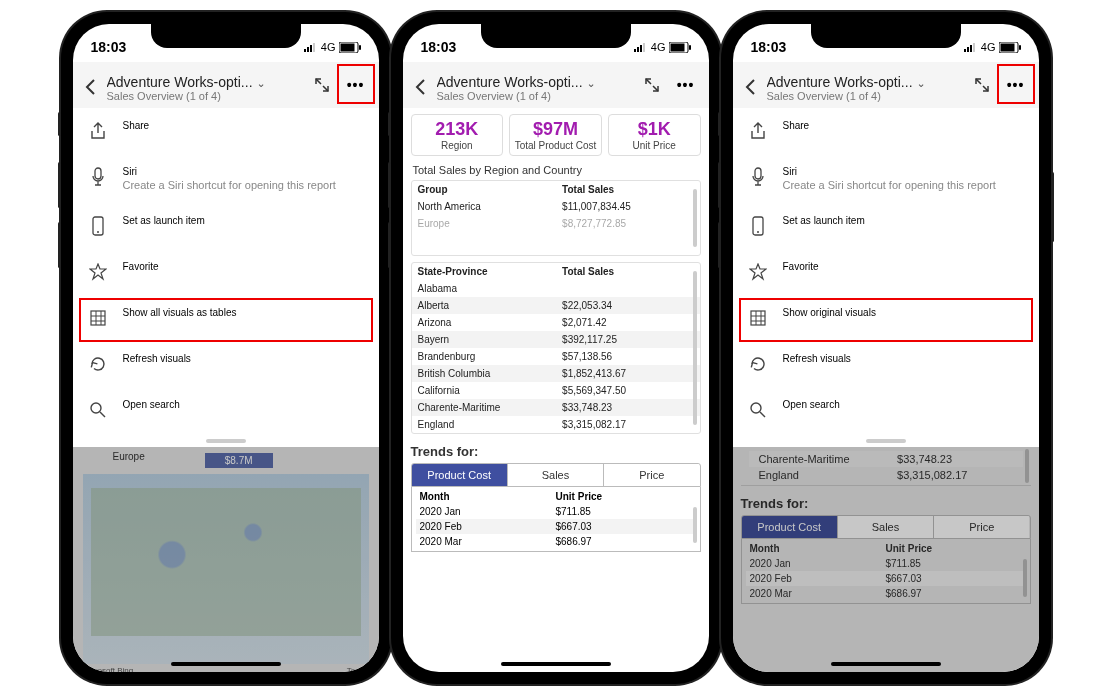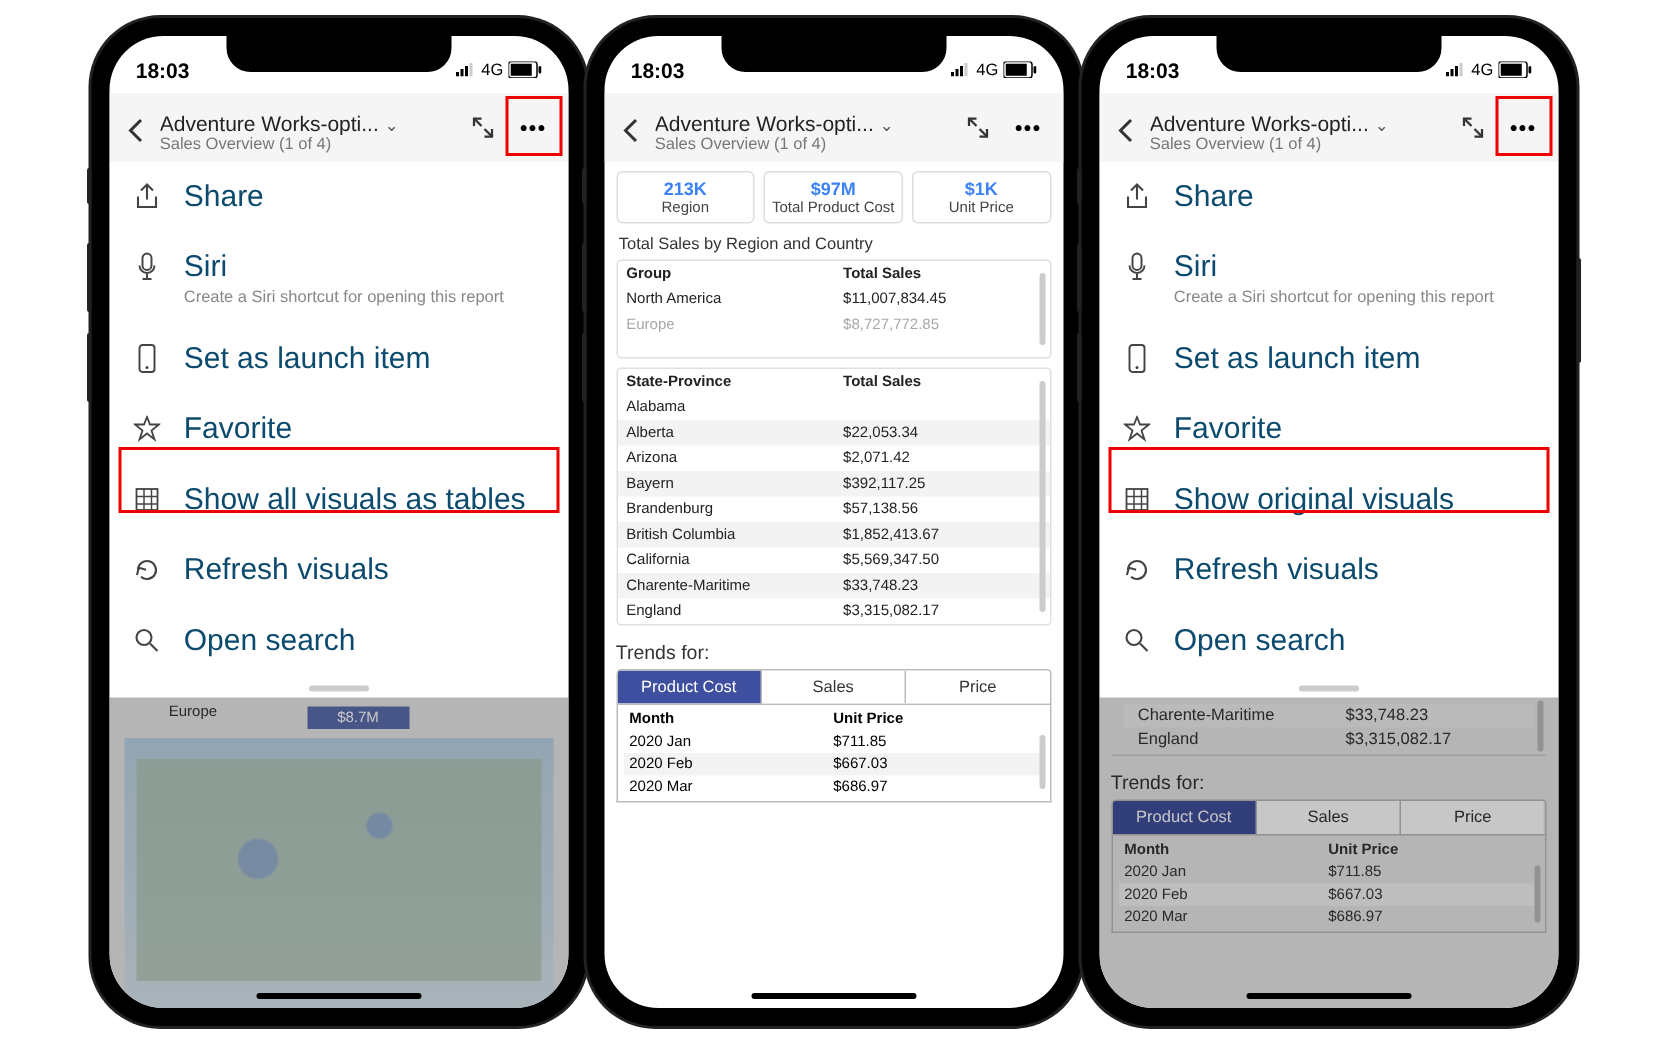--- a/index.html
+++ b/index.html
@@ -59,63 +59,63 @@
   .status-bar {
     height: 38px;
     display: flex;
     justify-content: space-between;
     align-items: center;
     padding: 8px 18px 0;
     font-size: 14px;
     font-weight: 600;
     color: #000;
   }
-  .status-right { display:flex; align-items:flex-start; gap:3px; font-size:11px; font-weight:500; }
+  .status-right { display:flex; align-items:center; gap:3px; font-size:11px; font-weight:500; }
   .header {
     background: #f5f5f5;
     padding: 6px 0;
     display: flex;
     align-items: flex-end;
     position: relative;
   }
   .back-chev { width:34px; text-align:center; font-size:22px; color:#333; }
   .header-title-block { flex:1; min-width:0; }
   .header-title { font-size:14px; color:#222; white-space:nowrap; overflow:hidden; text-overflow:ellipsis; }
   .header-sub { font-size:11px; color:#777; }
   .header-actions { display:flex; align-items:center; gap:0; padding-right:6px;}
   .chev-down { font-size:11px; color:#555; margin-left:4px; vertical-align:middle;}
   .expand-icn, .more-icn { width:34px; height:34px; display:flex; align-items:center; justify-content:center; }
   .more-icn span { letter-spacing:1px; font-weight:700; font-size:14px;}
   .red-box { position:absolute; border:2px solid #e00; }
   
   .menu { background:#fff; }
   .menu-item { display:flex; align-items:flex-start; gap:14px; padding:12px 14px; }
   .menu-icon { width:22px; height:22px; display:flex; align-items:center; justify-content:center; color:#444; flex-shrink:0;}
-  .menu-label { font-size:20px; color:#0c4a6e; }
+  .menu-label { font-size:10px; color:#000000; }
   .menu-sub { font-size:11px; color:#888; margin-top:2px; }
   .menu-handle { width:40px; height:4px; background:#ccc; border-radius:2px; margin:6px auto 4px; }
   
   .dim { filter:brightness(0.78) grayscale(0.05); background:#e8e8e8; flex:1; overflow:hidden; padding:4px 10px; font-size:10px; color:#333;}
   .map-bar { background:#5a6db0; color:#fff; font-size:10px; padding:2px 20px; margin:2px 0 4px 30px; display:inline-block;}
   .map-img { height:190px; background:linear-gradient(180deg,#bcd4e6,#d9e6ef); margin:2px 0; position:relative;}
   .map-img::after { content:''; position:absolute; inset:14px 8px 28px 8px; background:radial-gradient(circle at 30% 45%, #6f8fbf 6%, transparent 7%), radial-gradient(circle at 60% 30%, #6f8fbf 4%, transparent 5%), linear-gradient(#a7bfa0 0 0); opacity:0.55;}
   
   .cards { display:flex; gap:6px; padding:6px 8px;}
   .card { flex:1; border:1px solid #ddd; border-radius:4px; text-align:center; padding:4px 2px;}
-  .card-val { color:#3b82f6; font-size:12px; font-weight:600;}
+  .card-val { color:#a21caf; font-size:18px; font-weight:600;}
   .card-lbl { font-size:10px; color:#444;}
   .section-title { font-size:11px; color:#333; padding:2px 10px;}
   .tbl-wrap { margin:2px 8px 4px; border:1px solid #e0e0e0; border-radius:3px; position:relative;}
   .tbl-header, .tbl-row { display:flex; font-size:10px; color:#222; padding:3px 6px;}
   .tbl-header { font-weight:600; }
   .col-a { flex:1.1; } .col-b { flex:1; text-align:left;}
   .tbl-row.alt { background:#f3f3f3;}
   .scroll-ind { position:absolute; right:3px; top:8px; bottom:8px; width:4px; background:#ccc; border-radius:2px;}
   .trends { margin:6px 8px 0; }
-  .trends-title { font-size:13px; color:#333; margin-bottom:4px;}
+  .trends-title { font-size:13px; color:#333; margin-bottom:4px;font-weight:bold;}
   .tabs { display:flex; border:1px solid #bbb; border-radius:3px 3px 0 0; overflow:hidden; font-size:11px;}
   .tab { flex:1; text-align:center; padding:5px 0; background:#fff; color:#333; border-right:1px solid #bbb;}
   .tab:last-child{border-right:none;}
   .tab.active { background:#3f4fa0; color:#fff;}
   .trends-body { border:1px solid #bbb; border-top:none; padding:2px 4px 2px; position:relative;}
   .trow { display:flex; font-size:10px; padding:2px 4px;}
   .trow.hd { font-weight:600;}
   .tcol1{flex:1;} .tcol2{flex:1;}
   .trow.alt{background:#f3f3f3;}
   .home-ind { position:absolute; bottom:6px; left:50%; transform:translateX(-50%); width:110px; height:4px; background:#000; border-radius:3px;}
@@ -328,21 +328,21 @@
             <div class="card-val">$97M</div>
             <div class="card-lbl">Total Product Cost</div>
           </div>
       <div class="card">
             <div class="card-val">$1K</div>
             <div class="card-lbl">Unit Price</div>
           </div>
     </div>
 
     <div class="section-title">Total Sales by Region and Country</div>
-    <div class="tbl-wrap" style="height:66px; overflow:hidden;">
+    <div class="tbl-wrap" style="height:76px; overflow:hidden;">
       <div class="tbl-header">
             <div class="col-a">Group</div>
             <div class="col-b">Total Sales</div>
           </div>
       <div class="tbl-row">
             <div class="col-a">North America</div>
             <div class="col-b">$11,007,834.45</div>
           </div>
       <div class="tbl-row" style="opacity:.4;">
             <div class="col-a">Europe</div>

